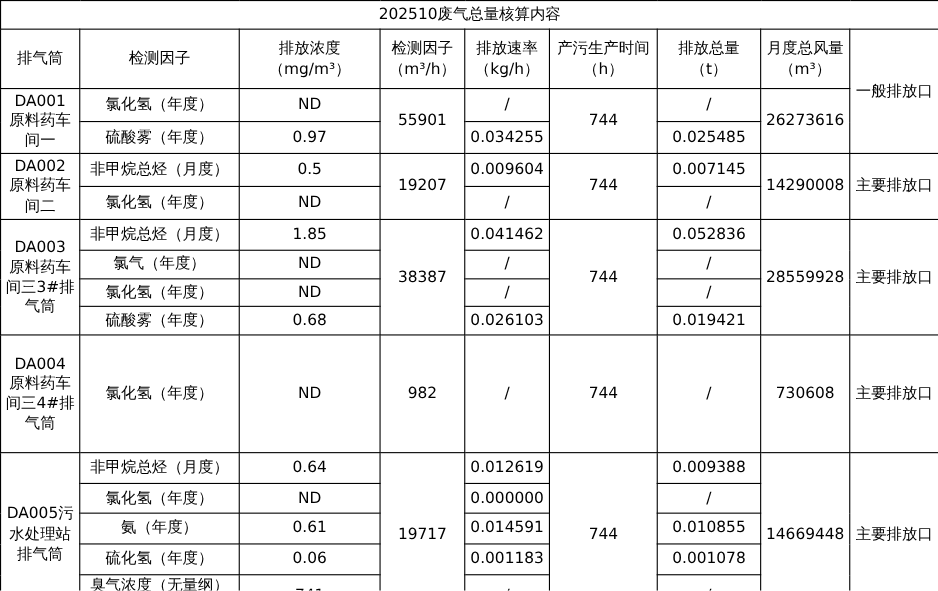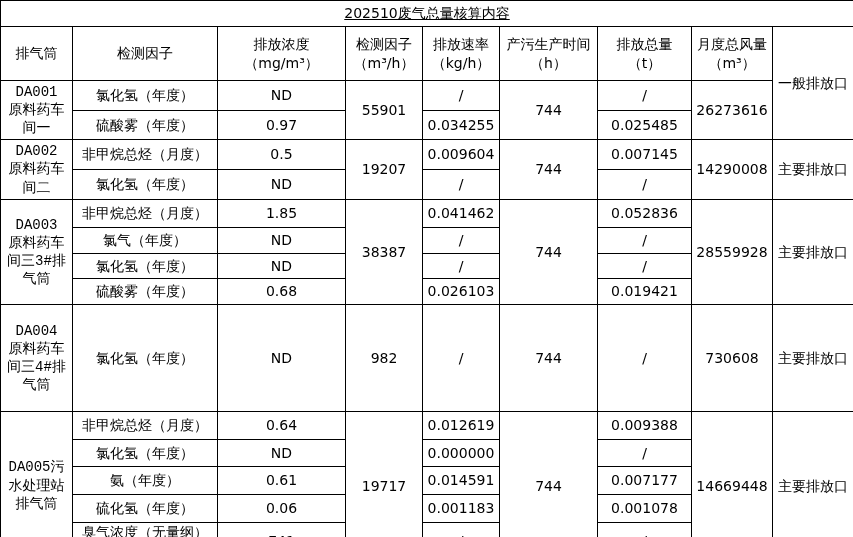--- a/index.html
+++ b/index.html
@@ -26,28 +26,26 @@
     text-align: center;
     vertical-align: middle;
     font-size: 14px;
     line-height: 1.3;
     padding: 0 2px;
     overflow: hidden;
   }
   td.title-cell {
     font-size: 14px;
     height: 25px;
-    text-decoration: underline;
   }
   td.stack-cell {
     white-space: pre-wrap;
     word-break: break-all;
     padding: 0 1px;
     line-height: 1.45;
-    font-family: Liberation Mono, monospace;
   }
   td.factor-cell {
     word-break: break-all;
   }
   .hdr-label, .hdr-unit { display: block; }
 </style>
 </head>
 <body>
 
 <div class="page">
@@ -198,21 +196,21 @@
     <tr style="height:27px">
       <td class="factor-cell">氯化氢（年度）</td>
       <td>ND</td>
       <td>0.000000</td>
       <td>/</td>
     </tr>
     <tr style="height:28px">
       <td class="factor-cell">氨（年度）</td>
       <td>0.61</td>
       <td>0.014591</td>
-      <td>0.007177</td>
+      <td>0.010855</td>
     </tr>
     <tr style="height:28px">
       <td class="factor-cell">硫化氢（年度）</td>
       <td>0.06</td>
       <td>0.001183</td>
       <td>0.001078</td>
     </tr>
     <tr style="height:29px">
       <td class="factor-cell">臭气浓度（无量纲）（年度）</td>
       <td>741</td>

